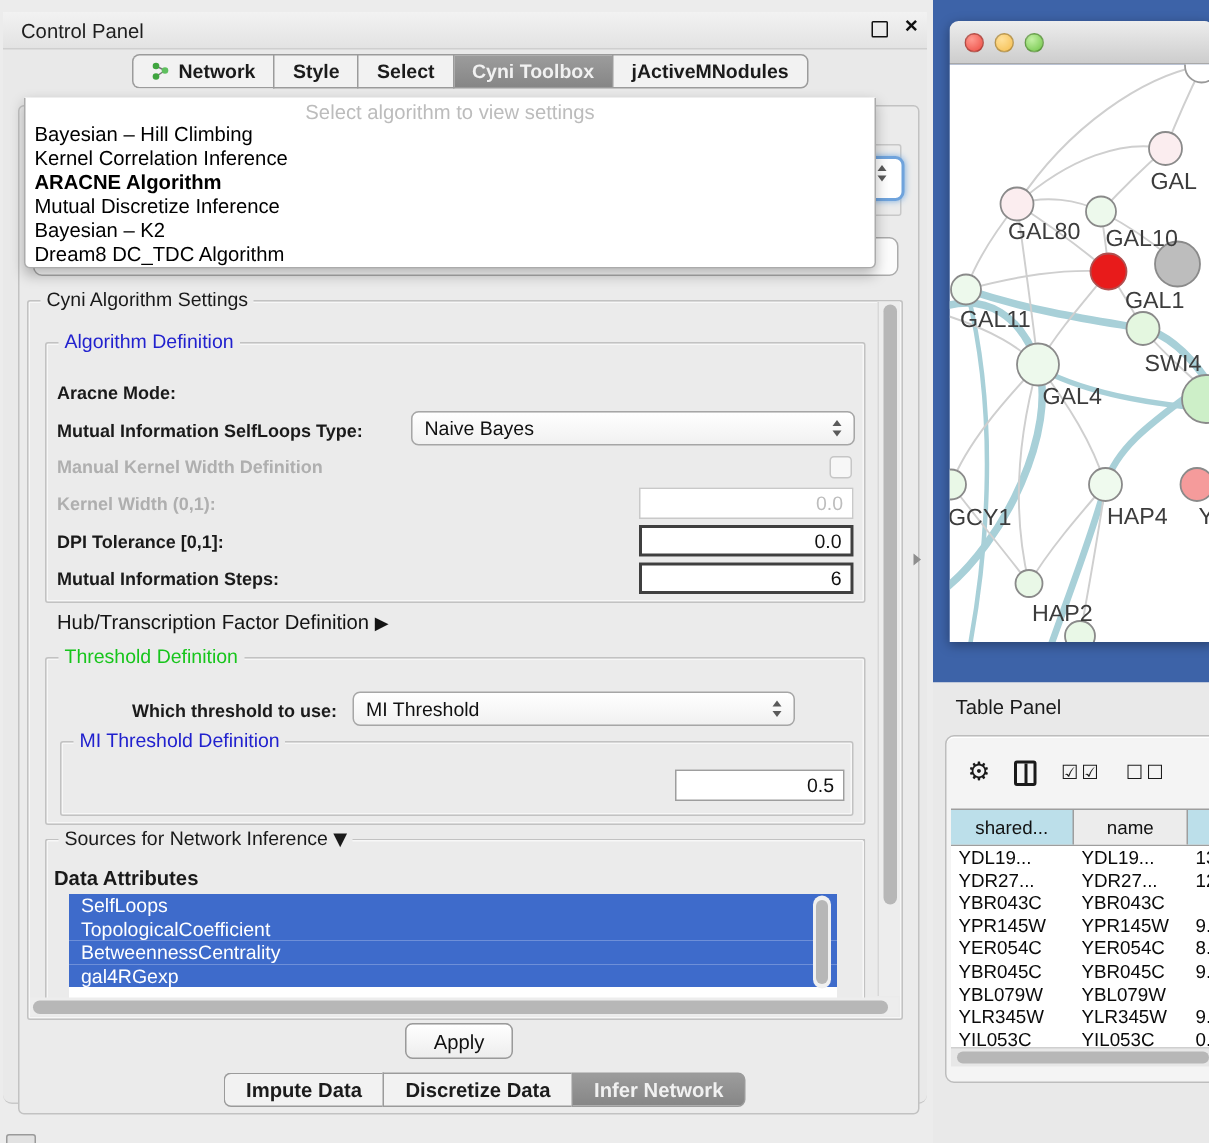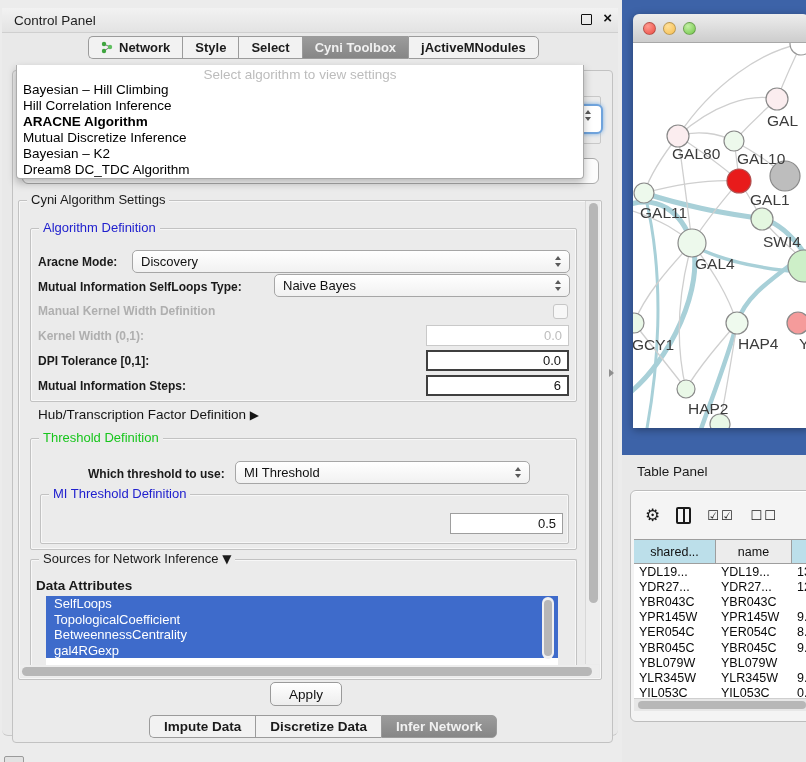--- a/index.html
+++ b/index.html
@@ -154,43 +154,36 @@
       </div>
   </div>
   <div class="abs combo-bg">
     <span>gal-filtered.sif default node</span>
   </div>
 
   <div class="abs popup">
     <div class="popup-ph">Select algorithm to view settings</div>
     <div id="algo-options">
         <div class="opt">Bayesian – Hill Climbing</div>
-        <div class="opt">Hill Correlation Inference</div>
+        <div class="opt">Kernel Correlation Inference</div>
         <div class="opt bold">ARACNE Algorithm</div>
         <div class="opt">Mutual Discretize Inference</div>
         <div class="opt">Bayesian – K2</div>
         <div class="opt">Dream8 DC_TDC Algorithm</div>
       </div>
   </div>
 
   <div class="abs gbox" style="left:16px;top:192px;width:582px;height:478px;">
     <span class="gtitle" style="color:#1A1A1A;">Cyni Algorithm Settings</span>
   </div>
 
   <div class="abs gbox" style="left:28px;top:220px;width:545px;height:172px;">
     <span class="gtitle blue">Algorithm Definition</span>
   </div>
   <span class="abs lbl" style="left:36px;top:247px;">Aracne Mode:</span>
-  <div class="abs combo" style="left:130px;top:242px;width:438px;">
-    <span>Discovery</span>
-    <span class="stepper">
-        <span class="tri-up"></span>
-        <span class="tri-dn"></span>
-      </span>
-  </div>
   <span class="abs lbl" style="left:36px;top:272px;">Mutual Information SelfLoops Type:</span>
   <div class="abs combo" style="left:272px;top:266px;width:296px;">
     <span>Naive Bayes</span>
     <span class="stepper">
         <span class="tri-up"></span>
         <span class="tri-dn"></span>
       </span>
   </div>
   <span class="abs lbl dis" style="left:36px;top:296px;">Manual Kernel Width Definition</span>
   <div class="abs checkbox" style="left:551px;top:296px;"></div>

